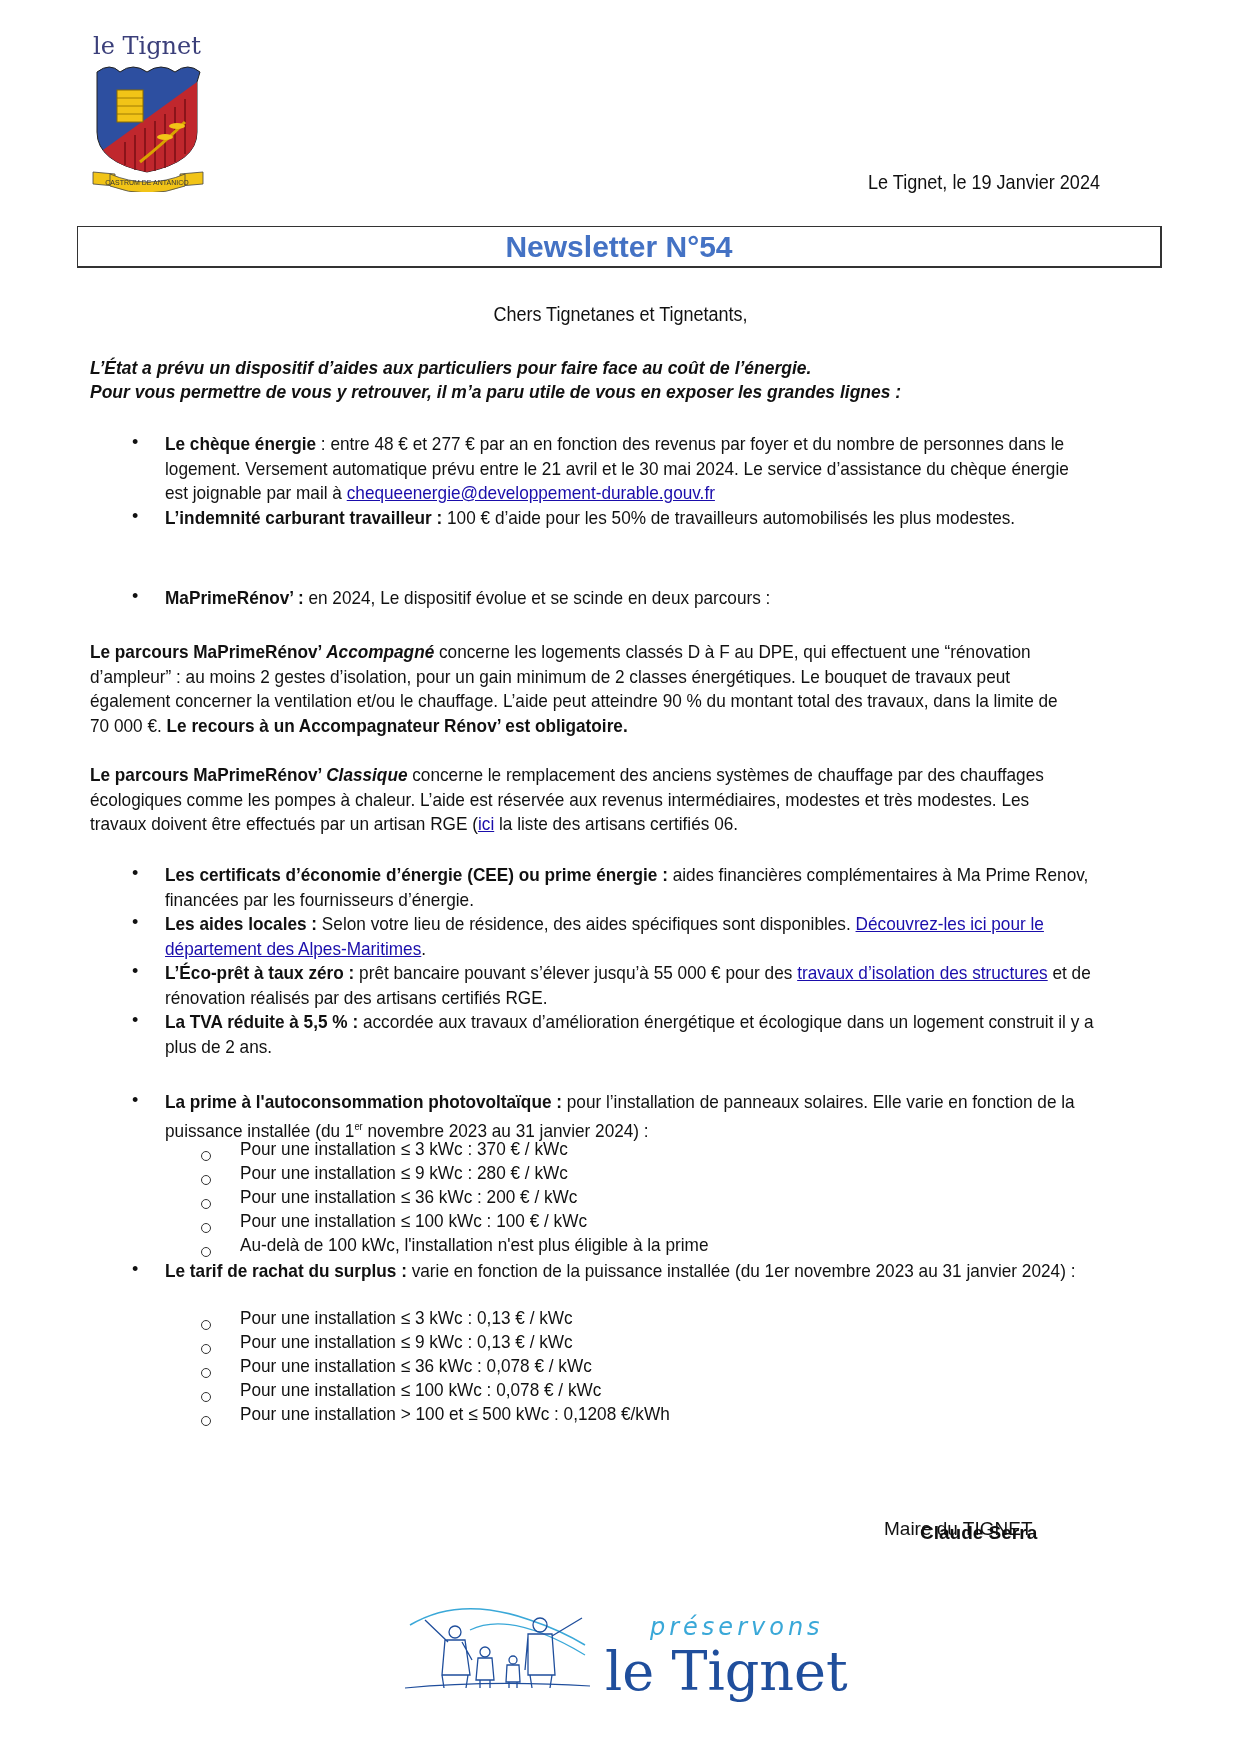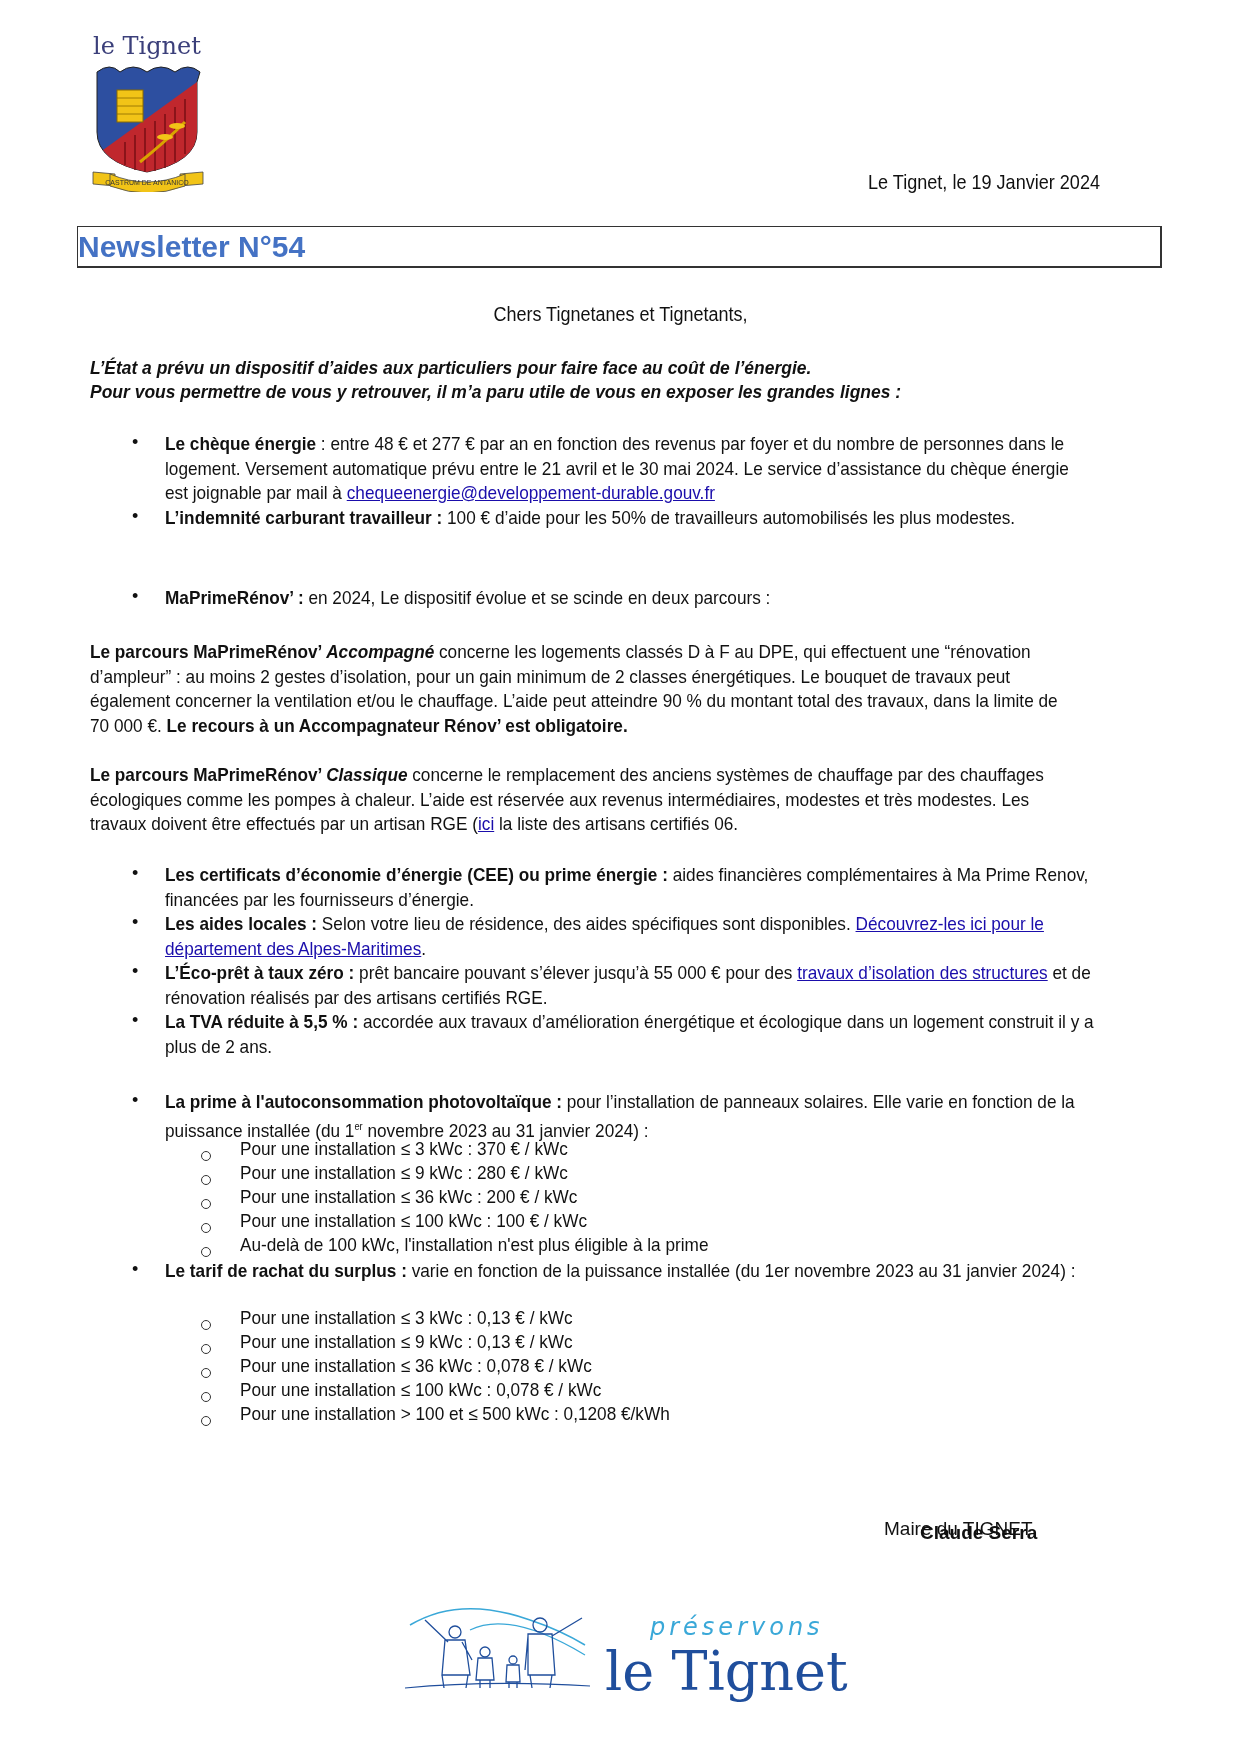--- a/index.html
+++ b/index.html
@@ -2,21 +2,21 @@
 <html><head>
 <meta charset="utf-8">
 <style>
   html, body { margin: 0; padding: 0; background: #ffffff; }
   body { width: 1241px; height: 1755px; position: relative; overflow: hidden;
          font-family: "Liberation Sans", sans-serif; color: #111; font-size: 17.5px; }
   .abs { position: absolute; }
   #crest { left: 85px; top: 22px; width: 125px; height: 170px; }
   #date { left: 760px; top: 170px; width: 340px; text-align: right; font-size: 21px; transform: scaleX(0.86); transform-origin: right top; }
   #title-box { left: 77px; top: 226px; width: 1085px; height: 42px; border: 1.5px solid #333; border-right-width: 2px; border-bottom-width: 2px; box-sizing: border-box; }
-  #title { width: 100%; font-weight: bold; color: #4472c4; font-size: 30px; line-height: 40px; }
+  #title { width: 100%; text-align: center; font-weight: bold; color: #4472c4; font-size: 30px; line-height: 40px; }
   #greeting { left: 0; top: 303px; width: 1241px; text-align: center; font-size: 20px; transform: scaleX(0.9); }
   .intro { left: 90px; width: 1060px; font-size: 19px; font-weight: bold; font-style: italic; transform: scaleX(0.92); transform-origin: left top; }
   .bullet { position: absolute; left: 132px; width: 20px; }
   .bullet::before { content: "\2022"; font-size: 18px; }
   .item { position: absolute; left: 165px; width: 1000px; line-height: 24.5px; font-size: 18.5px; }
   .para { position: absolute; left: 90px; width: 1065px; line-height: 24.5px; font-size: 18.5px; }
   .sub { position: absolute; left: 201px; }
   .subtext { position: absolute; left: 240px; font-size: 18.5px; }
   .circ { display: inline-block; width: 8px; height: 8px; border: 1px solid #333; border-radius: 50%; }
   b { font-weight: bold; }

